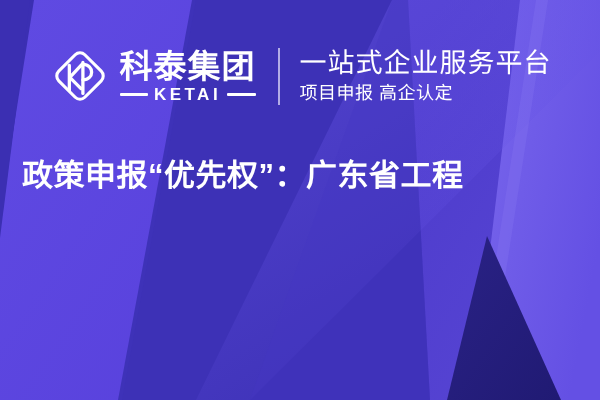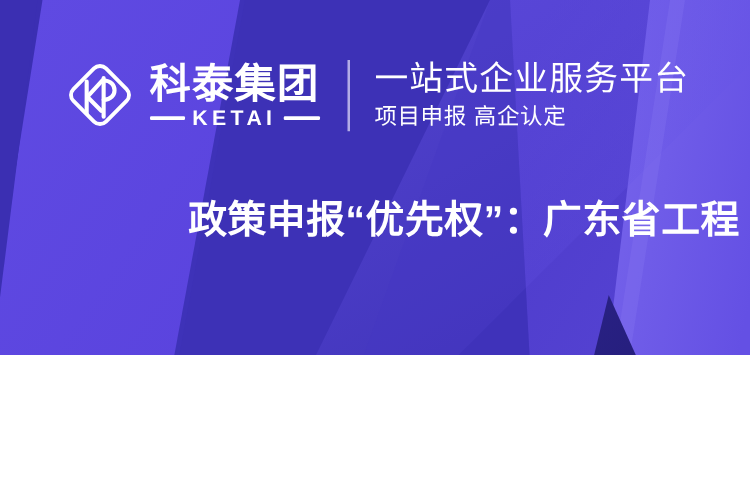--- a/index.html
+++ b/index.html
@@ -4,21 +4,21 @@
 <title>KETAI Banner</title>
 <style>
   html, body {
     margin: 0;
     padding: 0;
     background: #ffffff;
   }
   #banner {
     position: relative;
     width: 600px;
-    height: 284px;
+    height: 400px;
     overflow: hidden;
     font-family: "Liberation Sans", "DejaVu Sans", sans-serif;
     background: #a16207;
     user-select: none;
   }
   #bg-layer {
     position: absolute;
     inset: 0;
     width: 600px;
     height: 400px;
@@ -121,27 +121,27 @@
     letter-spacing: .5px;
     white-space: nowrap;
   }
 
   
   .headline {
     position: absolute;
     left: 0;
     top: 152px;
     width: 600px;
-    text-align: right;
+    text-align: left;
     color: #ffffff;
     font-size: 31px;
     font-weight: 700;
     line-height: 48px;
     letter-spacing: .5px;
-    padding: 0 8px;
+    padding: 0 22px;
     box-sizing: border-box;
   }
   .headline-line {
     display: block;
     white-space: nowrap;
   }
 </style>
 </head>
 <body>
 

